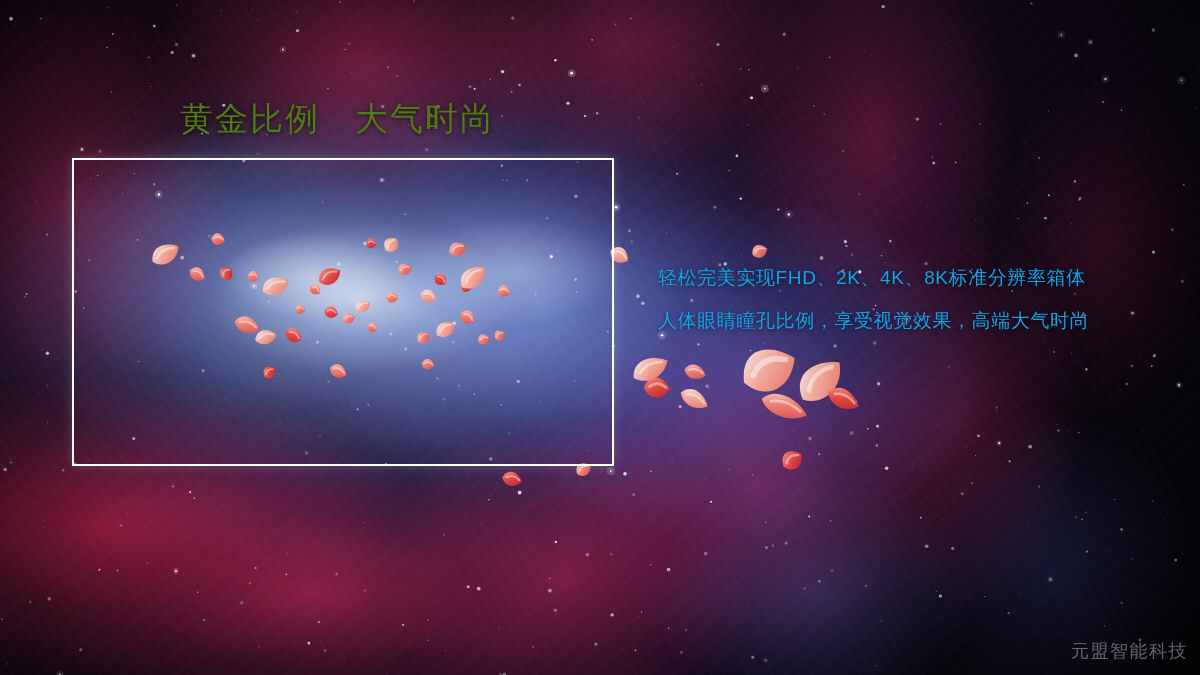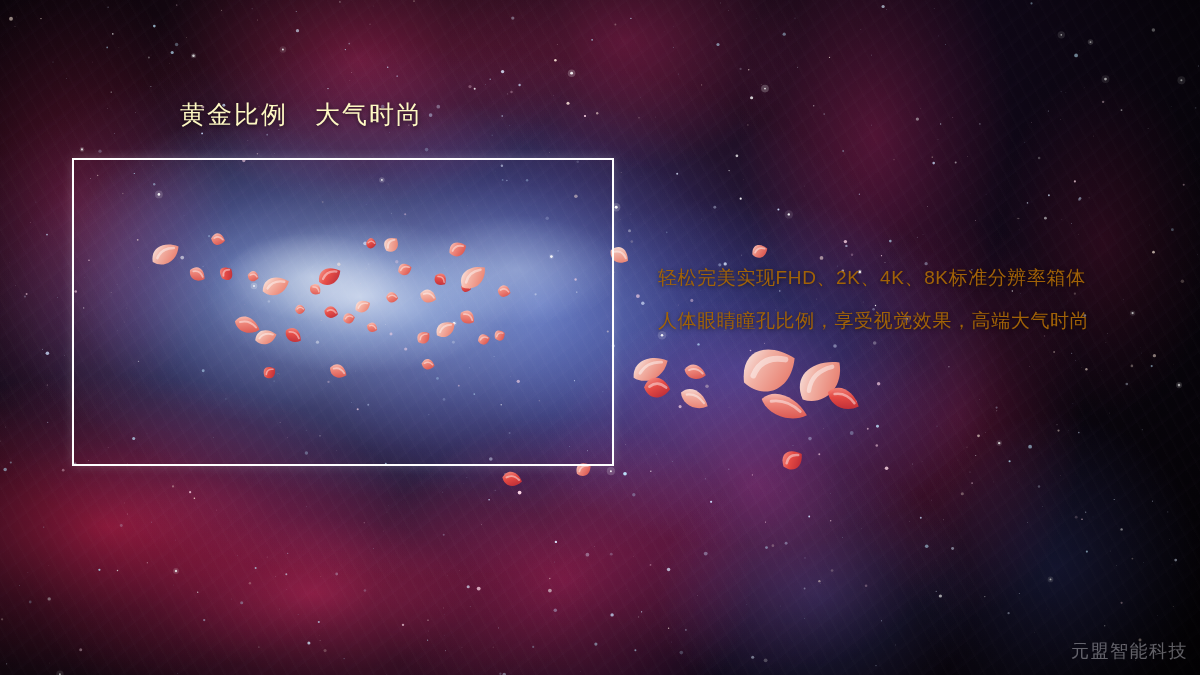--- a/index.html
+++ b/index.html
@@ -100,36 +100,36 @@
     border: 2px solid #ffffff;
     box-sizing: border-box;
     box-shadow: 0 0 10px rgba(255,255,255,0.18);
   }
 
   
   #slide-title {
     position: absolute;
     left: 180px;
     top: 100px;
-    color: #fef9c3;
-    font-size: 25px;
+    color: #4d7c0f;
+    font-size: 33px;
     line-height: 1.15;
     letter-spacing: 2px;
     white-space: pre;
     text-shadow: 0 1px 5px rgba(0,0,0,0.65);
   }
 
   #body-text {
     position: absolute;
     left: 658px;
     top: 256px;
     width: 520px;
   }
   #body-text .body-line {
-    color: #a16207;
+    color: #0ea5e9;
     font-size: 19px;
     line-height: 43px;
     letter-spacing: 0.6px;
     white-space: nowrap;
     text-shadow: 0 1px 4px rgba(0,0,0,0.55);
   }
 
   #watermark {
     position: absolute;
     right: 12px;

